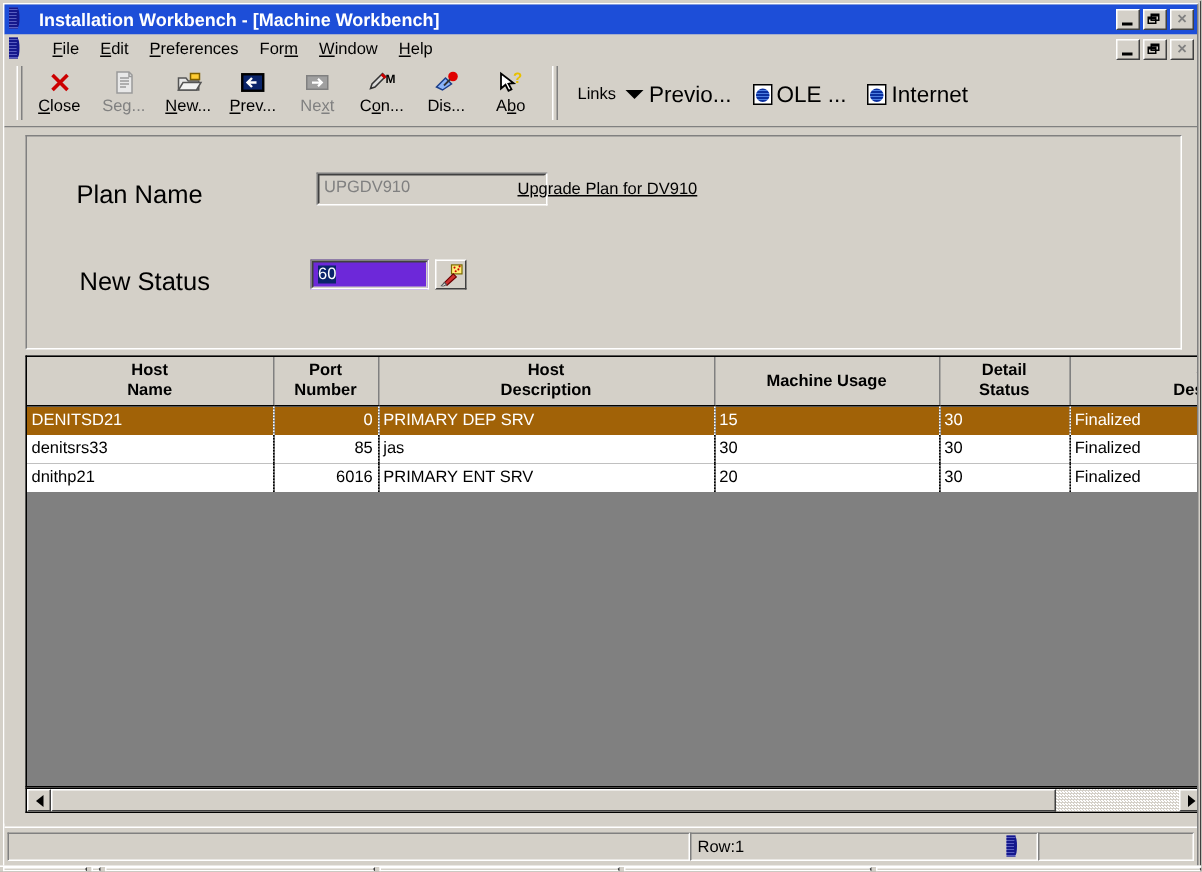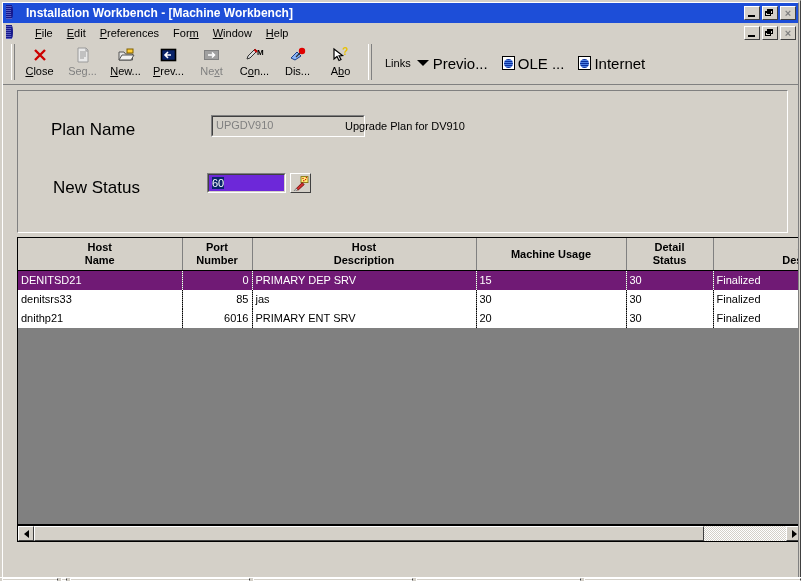--- a/index.html
+++ b/index.html
@@ -318,20 +318,21 @@
     box-sizing: border-box;
     display: flex;
     align-items: center;
     justify-content: center;
   }
   .static-text {
     position: absolute;
     font-size: 11px;
     color: #000;
     white-space: nowrap;
+    text-decoration: underline;
   }
 
   
   .grid-wrap {
     position: absolute;
     left: 14px; top: 152px;
     width: 785px; height: 288px;
     border: 1px solid #000;
     border-right: none;
     box-sizing: border-box;
@@ -363,21 +364,21 @@
     padding: 1px 3px;
     height: 19px;
     line-height: 16px;
     background: #ffffff;
     box-sizing: border-box;
     overflow: hidden;
     white-space: nowrap;
   }
   table.grid td.num { text-align: right; }
   table.grid tr.selected td {
-    background: #701a75;
+    background: #a16207;
     color: #ffffff;
     border-right-color: #ffffff;
   }
   table.grid tr.selected td.hostname { border-right: 1px dotted #ffffff; }
   .grid-hscroll {
     position: absolute;
     left: 14px; top: 440px;
     width: 785px; height: 17px;
     background: #d4d0c8;
     border: 1px solid #000;
@@ -692,20 +693,28 @@
           <span class="arr-l"></span>
         </span>
       <span class="sb-thumb"></span>
       <span class="sb-track"></span>
       <span class="sb-btn">
           <span class="arr-r"></span>
         </span>
     </div>
   </div>
 
+  <div class="statusbar">
+    <span class="sb-pane p1"></span>
+    <span class="sb-pane p2">
+      <span>Row:1</span>
+      <span class="sys-icon"><span class="globe"></span></span>
+    </span>
+    <span class="sb-pane p3"></span>
+  </div>
 
   <div class="taskbar">
     <span class="tb-seg" style="flex:0 0 56px"></span>
     <span class="tb-seg" style="flex:0 0 6px"></span>
     <span class="tb-seg" style="flex:0 0 180px"></span>
     <span class="tb-seg" style="flex:0 0 160px"></span>
     <span class="tb-seg" style="flex:0 0 165px"></span>
     <span class="tb-seg" style="flex:1"></span>
   </div>
 

